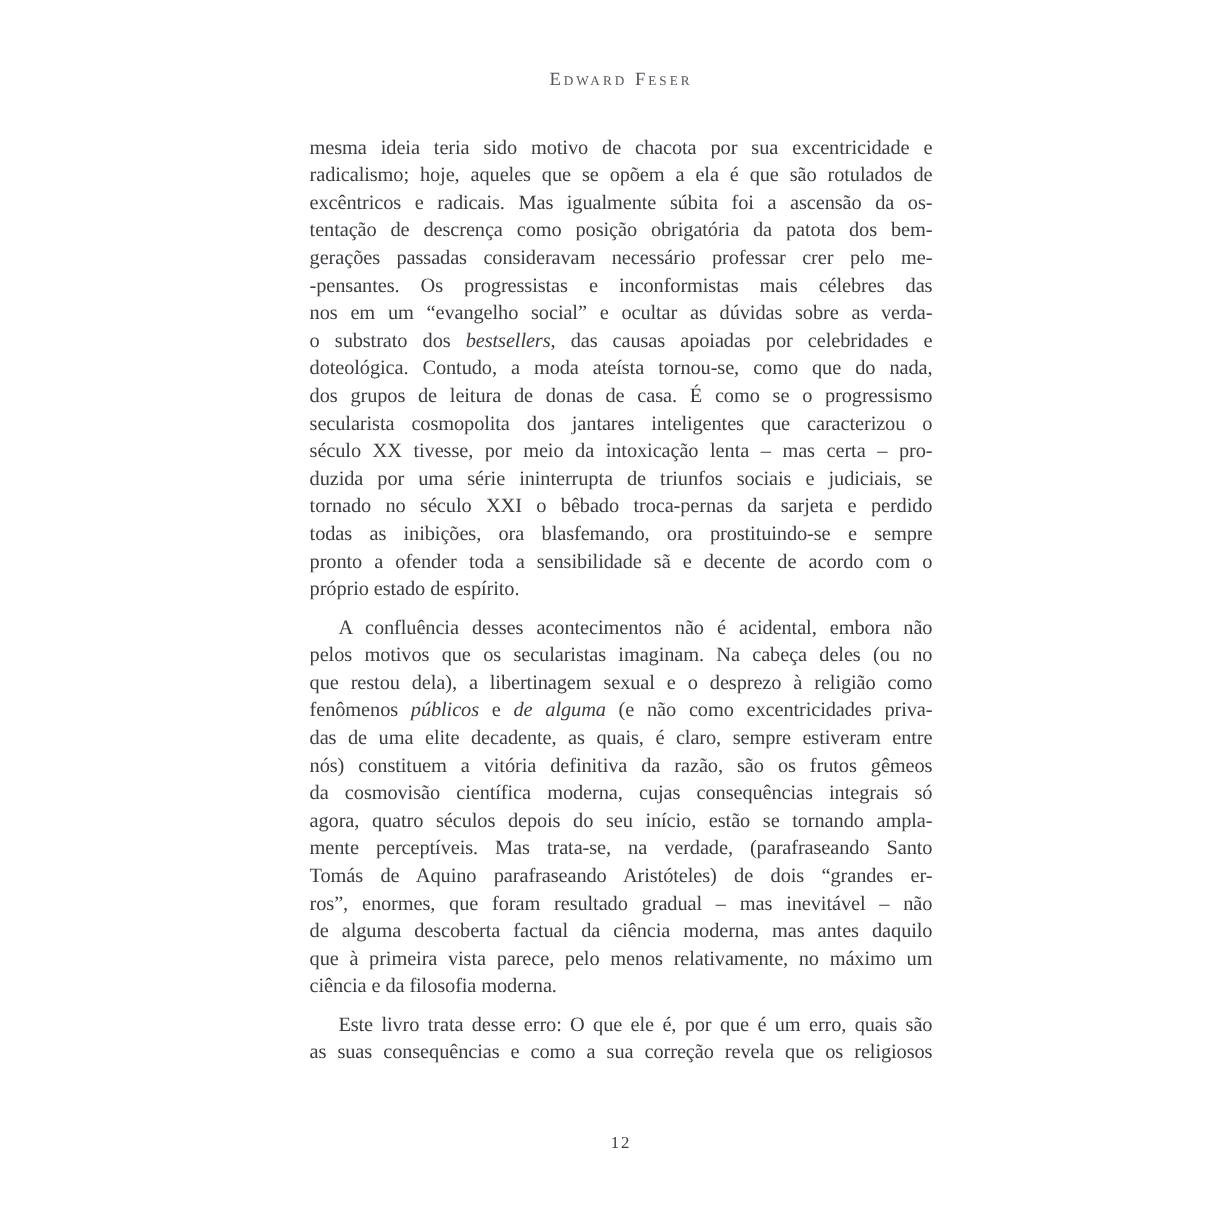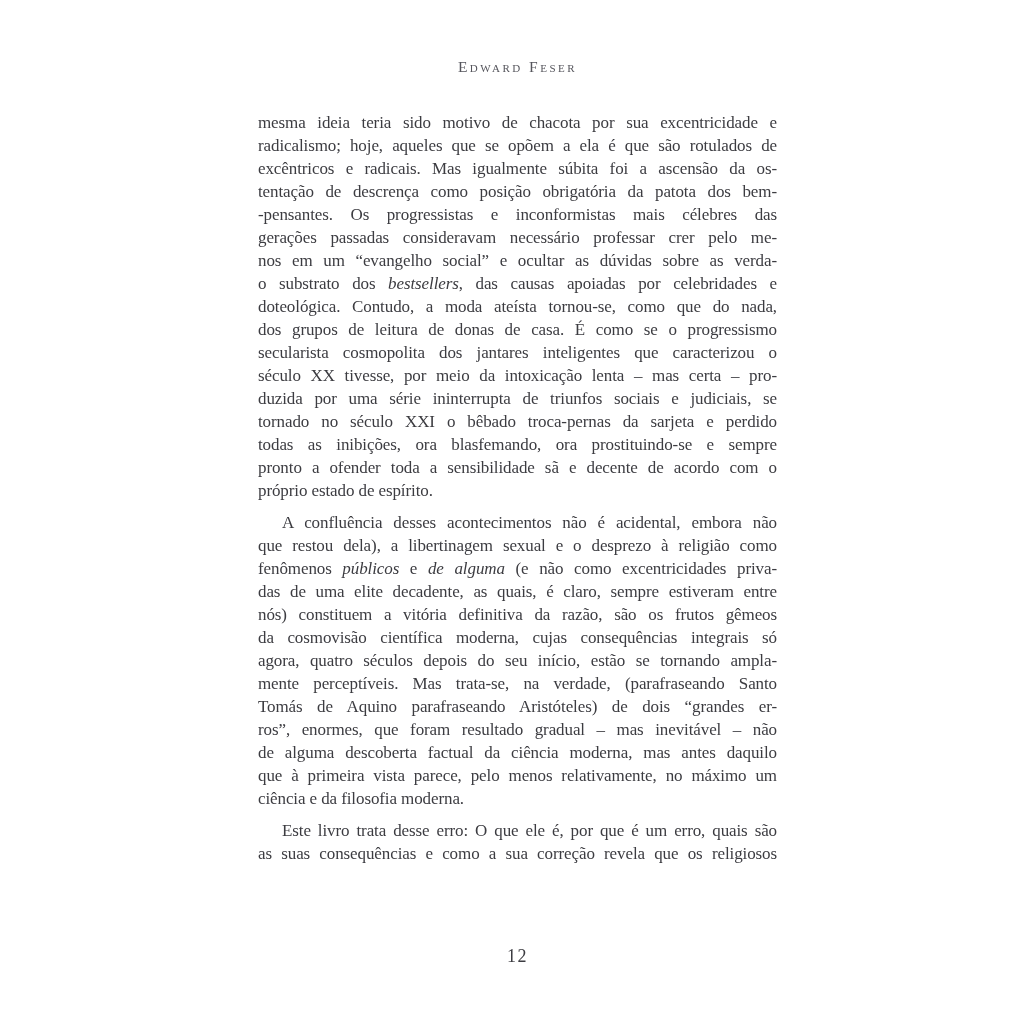--- a/index.html
+++ b/index.html
@@ -44,53 +44,54 @@
     height: 23px;
     overflow: hidden;
   }
   .line.end { text-align-last: left; }
   .line.indent { text-indent: 24px; }
   .line i { font-style: italic; }
   .page-number {
     position: absolute;
     top: 946px; left: 258px; width: 519px;
     text-align: center;
-    font-size: 18px;
+    font-size: 14px;
     letter-spacing: 1.5px;
     color: var(--text-color);
   }
 </style>
 </head>
 <body>
 
 <div class="page">
   <div class="running-header">Edward Feser</div>
 
   <div class="body-text">
       <div class="para">
         <div class="line"><span>mesma ideia teria sido motivo de chacota por sua excentricidade e</span></div>
         <div class="line"><span>radicalismo; hoje, aqueles que se opõem a ela é que são rotulados de</span></div>
         <div class="line"><span>excêntricos e radicais. Mas igualmente súbita foi a ascensão da os-</span></div>
         <div class="line"><span>tentação de descrença como posição obrigatória da patota dos bem-</span></div>
+        <div class="line"><span>gerações passadas consideravam necessário professar crer pelo me-</span></div>
         <div class="line"><span>-pensantes. Os progressistas e inconformistas mais célebres das</span></div>
-        <div class="line"><span>gerações passadas consideravam necessário professar crer pelo me-</span></div>
         <div class="line"><span>nos em um “evangelho social” e ocultar as dúvidas sobre as verda-</span></div>
         <div class="line"><span>o substrato dos </span><i>bestsellers</i><span>, das causas apoiadas por celebridades e</span></div>
         <div class="line"><span>doteológica. Contudo, a moda ateísta tornou-se, como que do nada,</span></div>
         <div class="line"><span>dos grupos de leitura de donas de casa. É como se o progressismo</span></div>
         <div class="line"><span>secularista cosmopolita dos jantares inteligentes que caracterizou o</span></div>
         <div class="line"><span>século XX tivesse, por meio da intoxicação lenta – mas certa – pro-</span></div>
         <div class="line"><span>duzida por uma série ininterrupta de triunfos sociais e judiciais, se</span></div>
         <div class="line"><span>tornado no século XXI o bêbado troca-pernas da sarjeta e perdido</span></div>
         <div class="line"><span>todas as inibições, ora blasfemando, ora prostituindo-se e sempre</span></div>
         <div class="line"><span>pronto a ofender toda a sensibilidade sã e decente de acordo com o</span></div>
         <div class="line end"><span>próprio estado de espírito.</span></div>
       </div>
       <div class="para">
         <div class="line indent"><span>A confluência desses acontecimentos não é acidental, embora não</span></div>
+        <div class="line"><span>pelos motivos que os secularistas imaginam. Na cabeça deles (ou no</span></div>
         <div class="line"><span>que restou dela), a libertinagem sexual e o desprezo à religião como</span></div>
         <div class="line"><span>fenômenos </span><i>públicos</i><span> e </span><i>de alguma</i><span> (e não como excentricidades priva-</span></div>
         <div class="line"><span>das de uma elite decadente, as quais, é claro, sempre estiveram entre</span></div>
         <div class="line"><span>nós) constituem a vitória definitiva da razão, são os frutos gêmeos</span></div>
         <div class="line"><span>da cosmovisão científica moderna, cujas consequências integrais só</span></div>
         <div class="line"><span>agora, quatro séculos depois do seu início, estão se tornando ampla-</span></div>
         <div class="line"><span>mente perceptíveis. Mas trata-se, na verdade, (parafraseando Santo</span></div>
         <div class="line"><span>Tomás de Aquino parafraseando Aristóteles) de dois “grandes er-</span></div>
         <div class="line"><span>ros”, enormes, que foram resultado gradual – mas inevitável – não</span></div>
         <div class="line"><span>de alguma descoberta factual da ciência moderna, mas antes daquilo</span></div>

